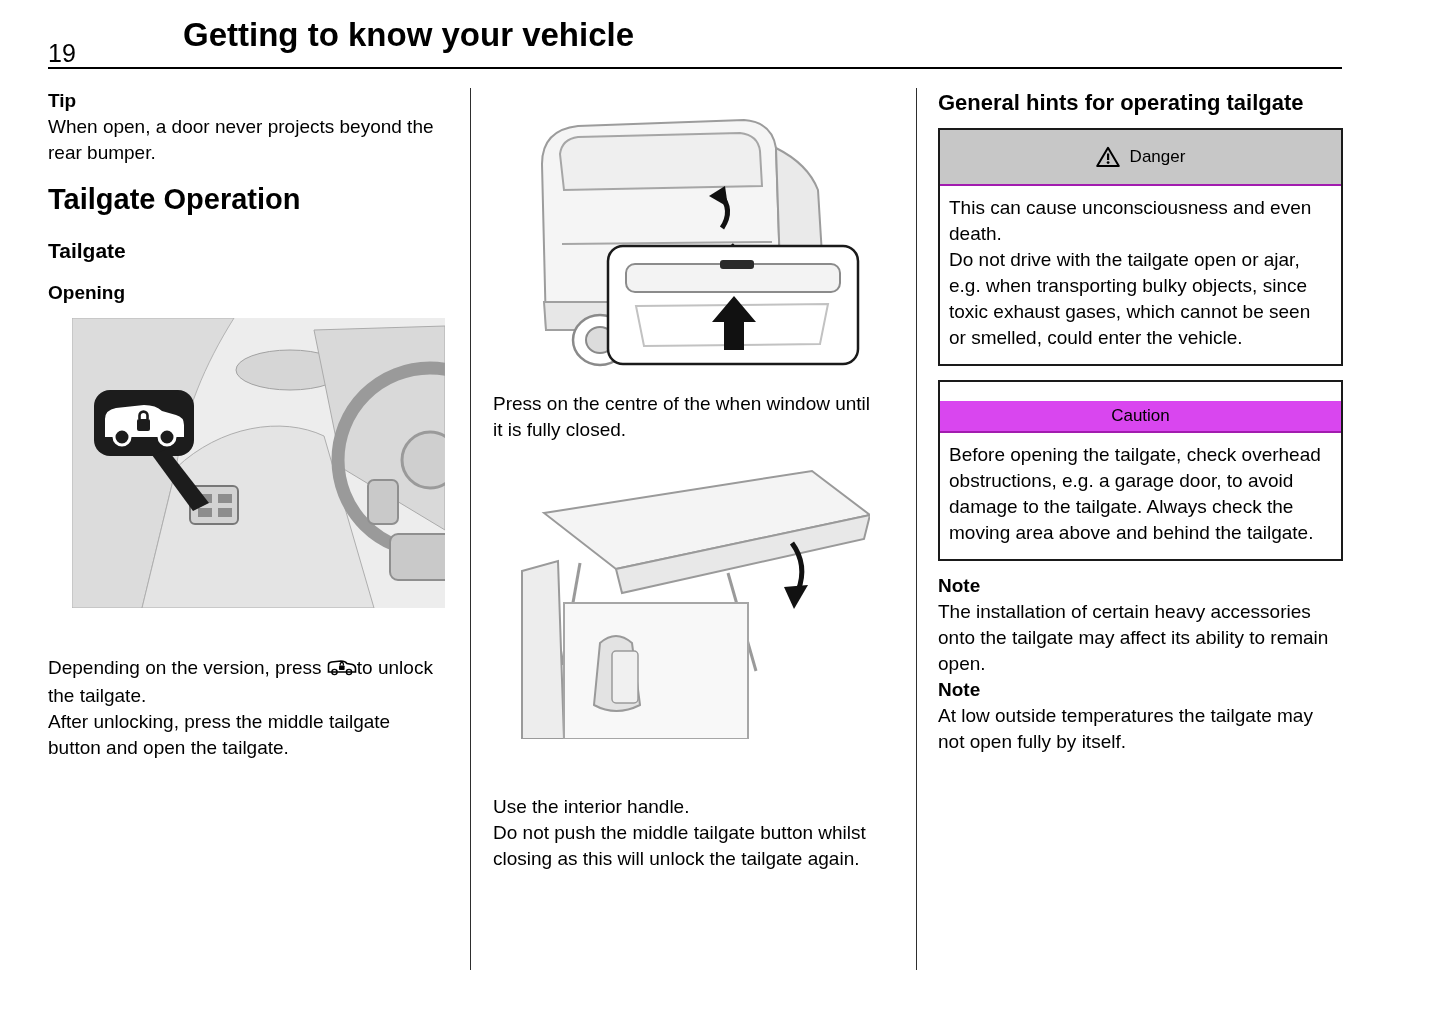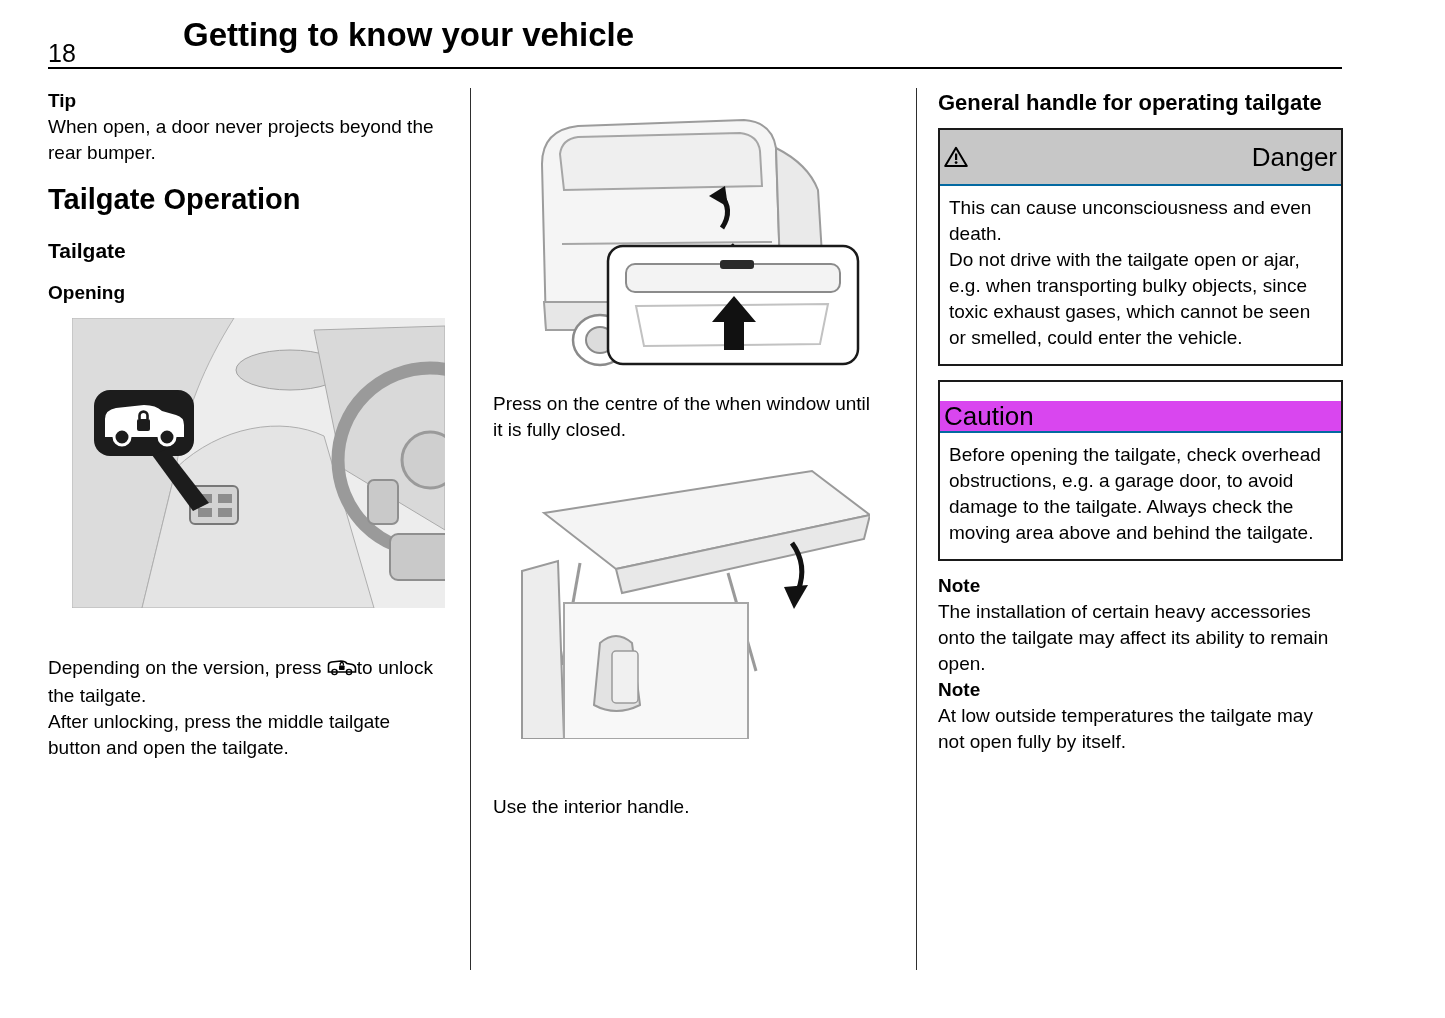--- a/index.html
+++ b/index.html
@@ -27,34 +27,34 @@
   .fig-open { margin:8px 0 0 23px; }
   .para-gap { margin-top:40px; }
   .mid-heading { font-size:20px; line-height:26px; font-weight:bold; margin-top:54px; }
   .mid-para { margin-top:14px; }
   .mid-handle { margin-top:48px; }
   .rc-title { font-size:22px; line-height:26px; font-weight:bold; margin-top:2px; }
   .warnbox { border:2px solid #1a1a1a; background:#fff; }
   .danger-box { margin-top:12px; }
   .caution-box { margin-top:14px; }
   .warnbox-head {
-    border-bottom:2px solid #0369a1; text-align:center;
-    font-size:26px; line-height:26px; padding:14px 4px;
-    display:flex; align-items:center; justify-content:space-between; gap:10px;
+    border-bottom:2px solid #a21caf; text-align:center;
+    font-size:17px; line-height:26px; padding:14px 4px;
+    display:flex; align-items:center; justify-content:center; gap:10px;
   }
   .danger-head { background:#c7c7c7; }
   .caution-head { background:#d946ef; padding:2px 4px;margin-top:19px; }
   .warnbox-body { padding:9px 10px 13px 9px; }
   .note-label { font-weight:bold; font-size:19px; line-height:26px; margin-top:12px; }
   .icon-inline { display:inline-block; vertical-align:-2px; }
 </style>
 </head>
 <body>
 
-<div class="hdr-num">18</div>
+<div class="hdr-num">19</div>
 <div class="hdr-title">Getting to know your vehicle</div>
 <div class="hdr-rule"></div>
 
 <div class="vdiv" style="left:470px"></div>
 <div class="vdiv" style="left:916px"></div>
 
 <div class="col col-left">
   <div class="h-sm" style="margin-top:0">Tip</div>
   <p>When open, a door never projects beyond the rear bumper.</p>
 
@@ -141,24 +141,25 @@
       <path d="M84 192 q16 -14 32 0 l8 62 q-24 12 -46 0 Z" fill="#e3e3e3" stroke="#9a9a9a" stroke-width="2"></path>
       <rect x="96" y="200" width="26" height="52" rx="4" fill="#f0f0f0" stroke="#9a9a9a" stroke-width="1.5"></rect>
       <g>
         <path d="M276 92 q16 22 6 48" fill="none" stroke="#111111" stroke-width="5"></path>
         <polygon points="268,136 292,134 278,158" fill="#111111"></polygon>
       </g>
     </svg>
   </figure>
 
   <p class="mid-handle">Use the interior handle.</p>
+  <p>Do not push the middle tailgate button whilst closing as this will unlock the tailgate again.</p>
 </div>
 
 <div class="col col-right">
-  <div class="rc-title">General handle for operating tailgate</div>
+  <div class="rc-title">General hints for operating tailgate</div>
 
   <div class="warnbox danger-box">
     <div class="warnbox-head danger-head">
       <span style="display:inline-flex">
           <svg width="24" height="22" viewBox="0 0 24 22" xmlns="http://www.w3.org/2000/svg">
             <path d="M12 1.8 L22.8 20 H1.2 Z" fill="none" stroke="#000" stroke-width="2" stroke-linejoin="round"></path>
             <rect x="11" y="7.5" width="2.2" height="6.5" fill="#000"></rect>
             <circle cx="12.1" cy="16.6" r="1.4" fill="#000"></circle>
           </svg>
         </span>

